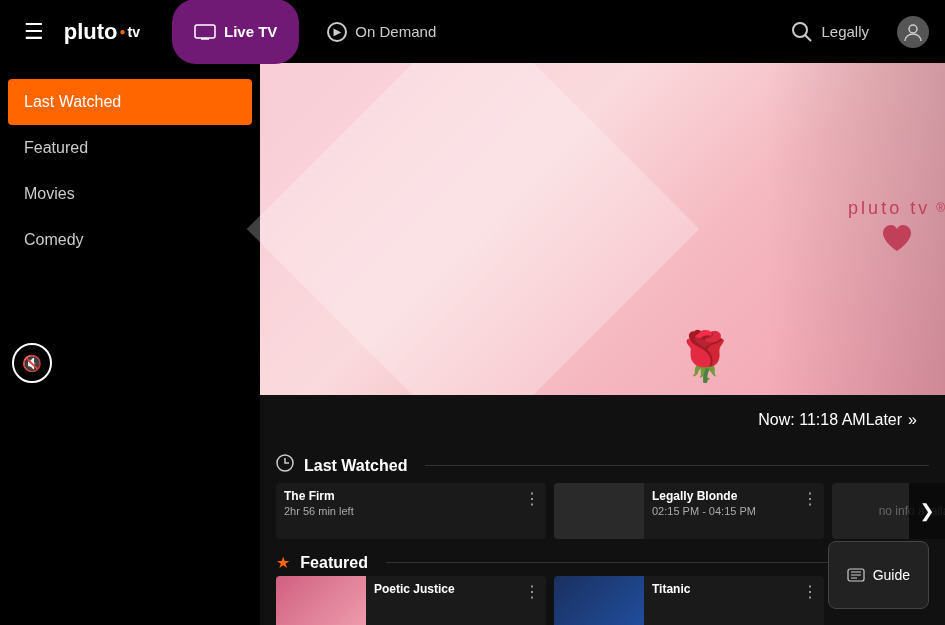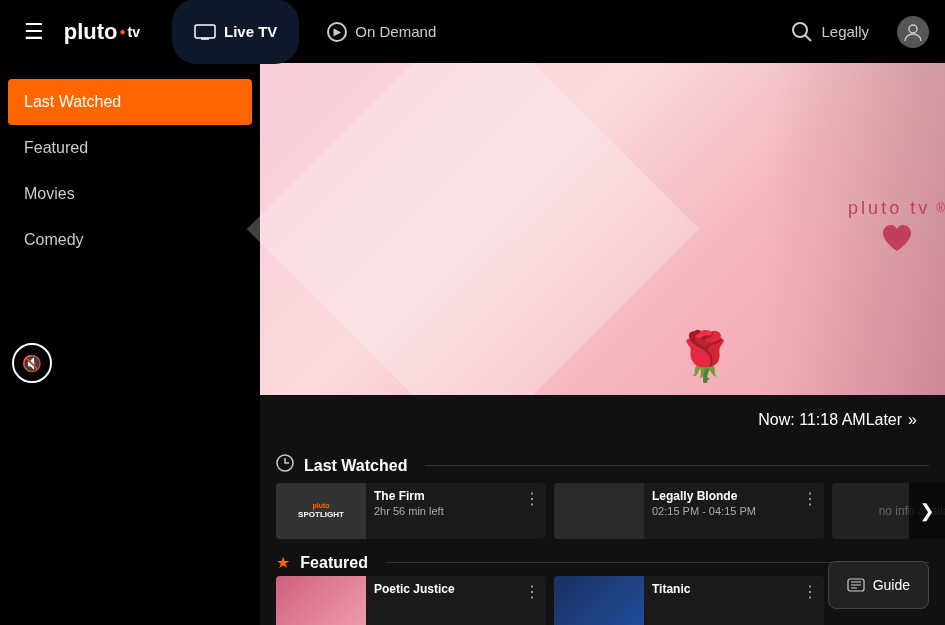--- a/index.html
+++ b/index.html
@@ -32,21 +32,21 @@
     .logo-area {
       display: flex; align-items: center;
       margin-right: 20px;
     }
     .logo-text {
       font-size: 22px; font-weight: bold; color: #fff;
       display: flex; align-items: center; gap: 2px;
     }
 
     .live-tv-btn {
-      background: #0f172a;
+      background: #701a75;
       border: none; border-radius: 24px;
       color: #fff; font-size: 15px; font-weight: bold;
       padding: 24px 22px;
       cursor: pointer;
       display: flex; align-items: center; gap: 8px;
     }
     .on-demand-btn {
       background: none; border: none;
       color: #ccc; font-size: 15px;
       cursor: pointer;
@@ -238,21 +238,21 @@
     }
     .star-icon { color: #ff6600; font-size: 16px; }
 
     .guide-btn {
       position: absolute;
       bottom: 16px; right: 16px;
       background: #222;
       border: 1px solid #444;
       border-radius: 8px;
       color: #fff; font-size: 14px;
-      padding: 15px 18px;
+      padding: 25px 18px;
       cursor: pointer;
       display: flex; align-items: center; gap: 8px;
       z-index: 20;
     }
 
     .no-info-card {
       flex: 0 0 auto;
       width: 180px;
       background: #222;
       border-radius: 4px;
@@ -391,26 +391,20 @@
             <circle cx="9" cy="9" r="8" stroke="#ccc" stroke-width="1.5"></circle>
             <polyline points="9,4 9,9 13,9" stroke="#ccc" stroke-width="1.5" fill="none"></polyline>
           </svg>
       </span>
       <span class="section-title">Last Watched</span>
       <div class="section-line"></div>
     </div>
     <div class="cards-row">
 
       <div class="card">
-        <div class="card-thumb">
-          <div class="spotlight-badge">
-            <span class="spotlight-word">pluto</span>
-            <span>SPOTLIGHT</span>
-          </div>
-        </div>
         <div class="card-info">
           <div class="card-title">The Firm</div>
           <div class="card-sub">2hr 56 min left</div>
         </div>
         <span class="card-menu">⋮</span>
       </div>
 
       <div class="card">
         <div class="card-thumb" style="background:#2a2a2a;"></div>
         <div class="card-info">

